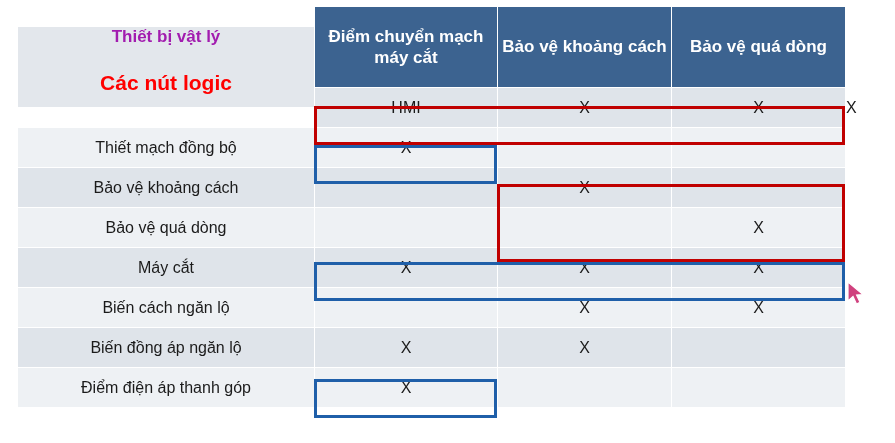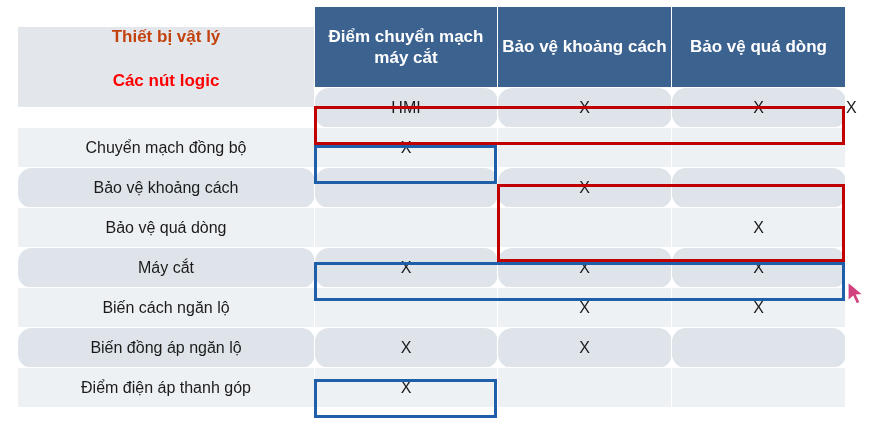--- a/index.html
+++ b/index.html
@@ -39,45 +39,45 @@
   .hdr-blue {
     background: #3c6390;
     color: #ffffff;
     font-weight: bold;
     font-size: 17px;
     line-height: 1.25;
     height: 80px;
   }
   .hdr-left-top {
     background: #e3e7ec;
-    color: #c2410c;
+    color: #a21caf;
     font-weight: bold;
     font-size: 17px;
     height: 44px;
   }
   .hdr-left-bottom {
     background: #e3e7ec;
     color: #ff0000;
     font-weight: bold;
-    font-size: 17px;
+    font-size: 21px;
     height: 36px;
   }
   .rowlabel {
     font-size: 16px;
     color: #1b1b1b;
     height: 39px;
     padding: 0 6px;
   }
   .cell {
     font-size: 16px;
     color: #1b1b1b;
     height: 39px;
   }
   
-  .band-a { background: #dfe4ea; border-radius: 14px; }
+  .band-a { background: #dfe4ea; }
   .band-b { background: #eef1f4; }
   .cell.band-a { background: #dfe4ea; }
   .cell.band-b { background: #eef1f4; }
 
   
   .hl {
     position: absolute;
     border: 3px solid #c00000;
     box-sizing: border-box;
     pointer-events: none;
@@ -113,21 +113,21 @@
         <td class="hdr-blue">Bảo vệ quá dòng</td>
       </tr>
 
       <tr>
         <td class="rowlabel band-a">HMI</td>
         <td class="cell band-a">X</td>
         <td class="cell band-a">X</td>
         <td class="cell band-a">X</td>
       </tr>
       <tr>
-        <td class="rowlabel band-b">Chuyển mạch đồng bộ</td>
+        <td class="rowlabel band-b">Thiết mạch đồng bộ</td>
         <td class="cell band-b">X</td>
         <td class="cell band-b"></td>
         <td class="cell band-b"></td>
       </tr>
       <tr>
         <td class="rowlabel band-a">Bảo vệ khoảng cách</td>
         <td class="cell band-a"></td>
         <td class="cell band-a">X</td>
         <td class="cell band-a"></td>
       </tr>

